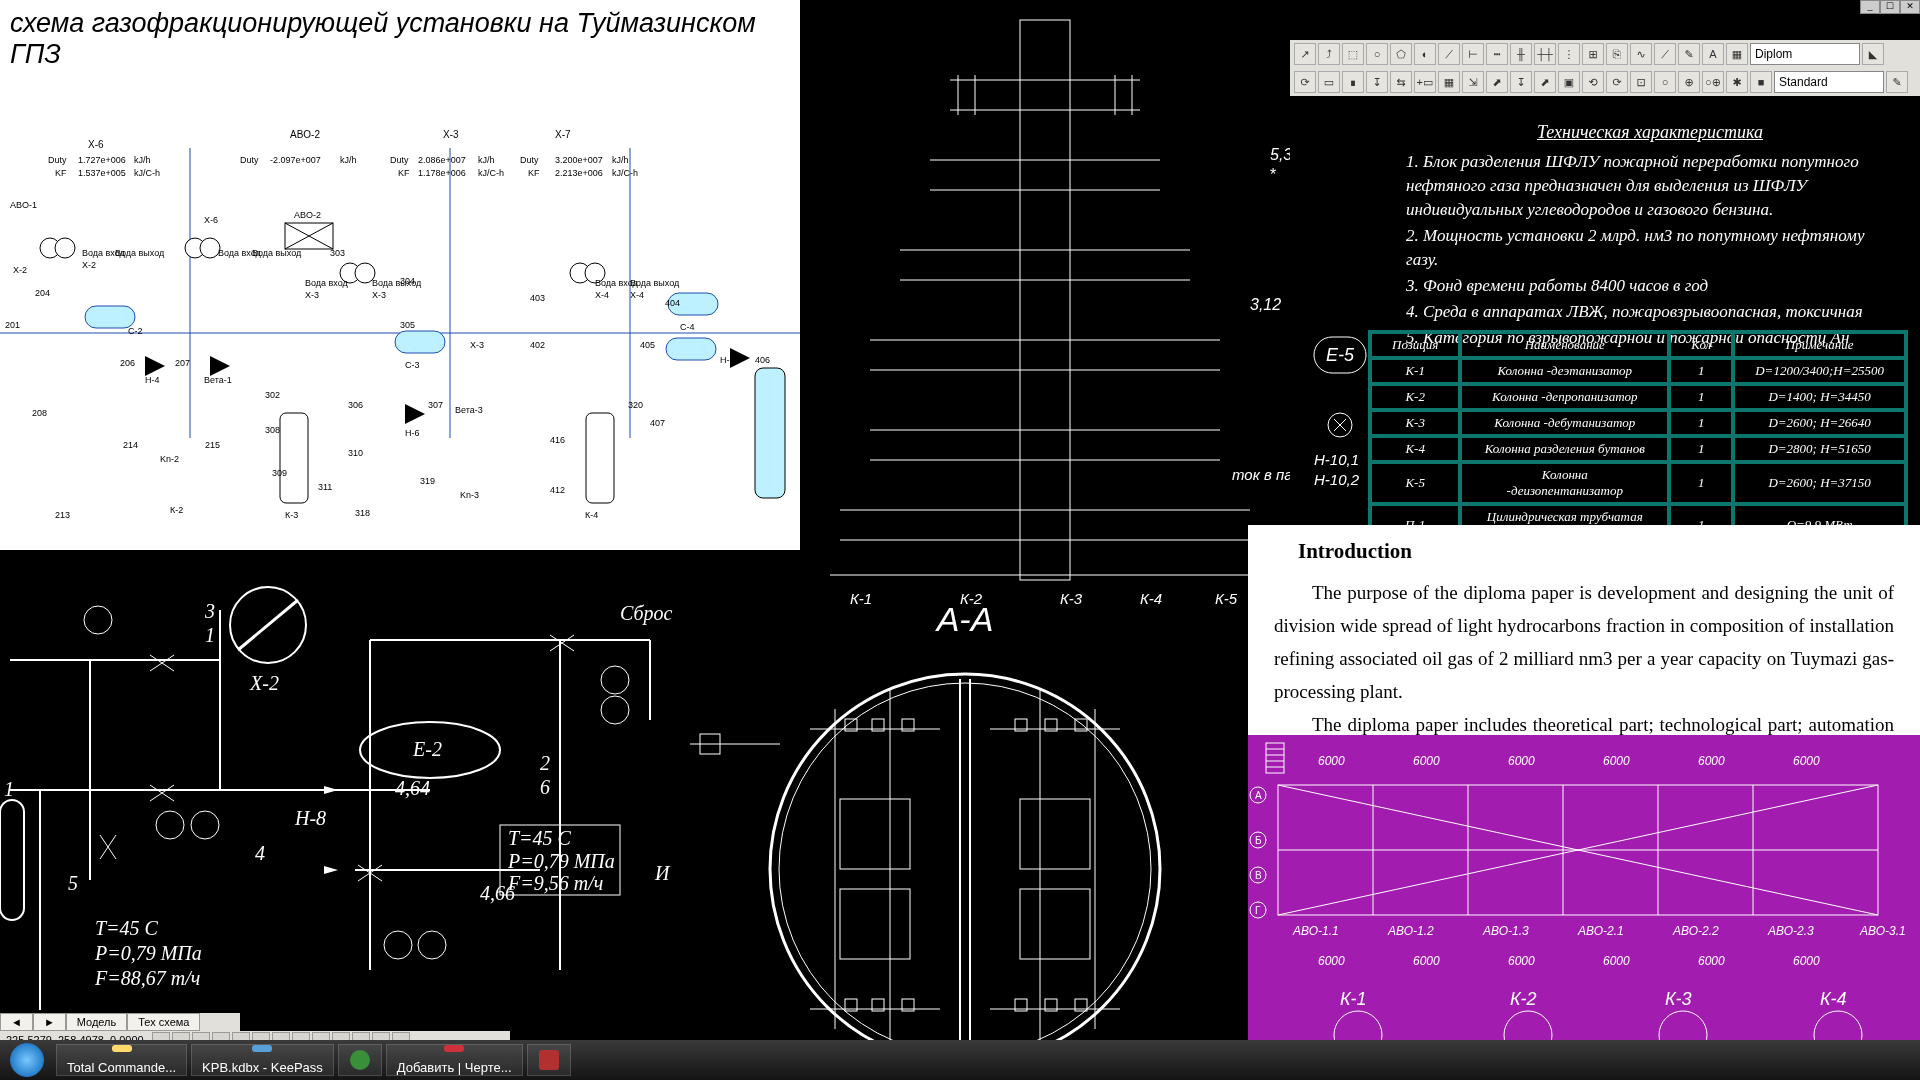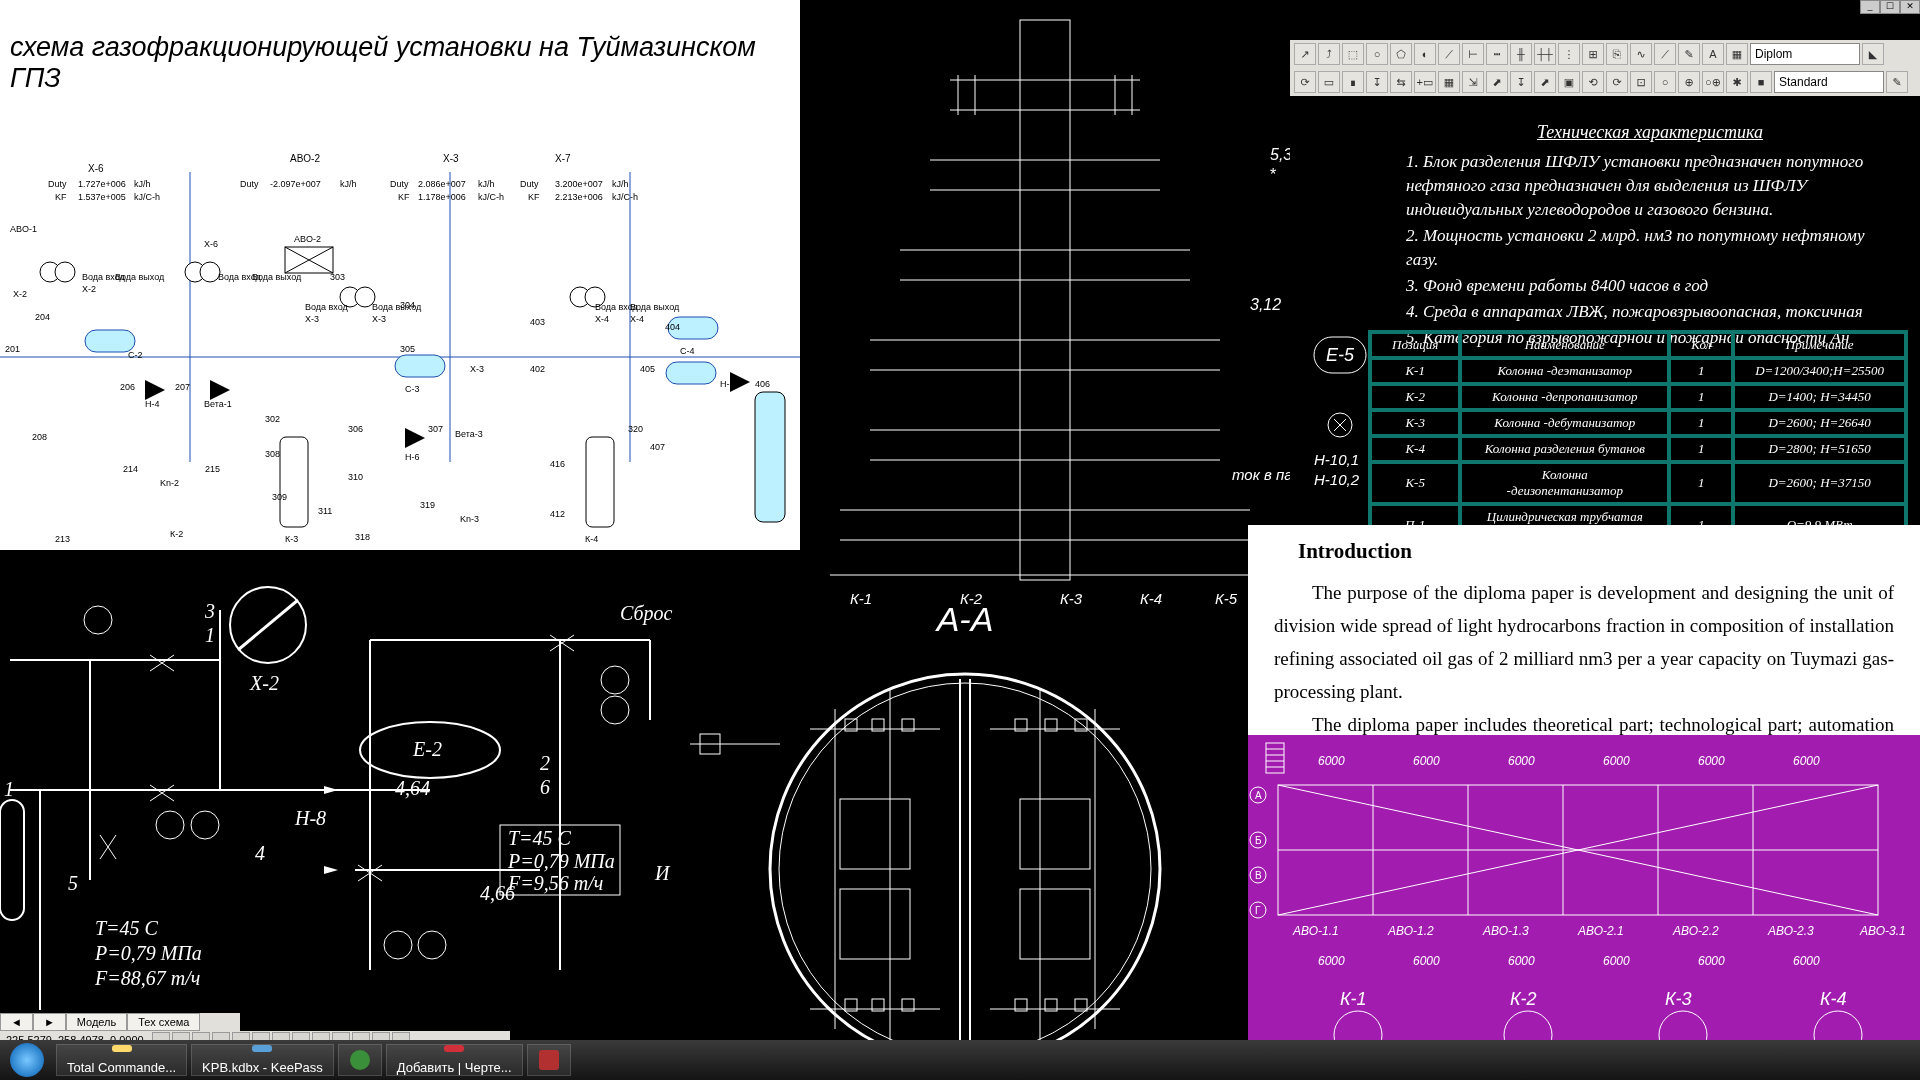--- a/index.html
+++ b/index.html
@@ -1,20 +1,20 @@
 <!DOCTYPE html>
 <html><head>
 <meta charset="utf-8">
 <style>
   * { margin:0; padding:0; box-sizing:border-box; }
   body { width:1920px; height:1080px; font-family:Arial,sans-serif; background:#000; overflow:hidden; }
 
   
   .pfd { position:absolute; left:0; top:0; width:800px; height:550px; background:#fff; }
-  .pfd h1 { font-size:27px; font-weight:normal; padding:8px 10px; font-style:italic;margin-top:24px; }
+  .pfd h1 { font-size:27px; font-weight:normal; padding:8px 10px; font-style:italic; }
   .pfd .diagram { position:relative; width:100%; height:470px; }
   .pfd svg { width:100%; height:100%; }
   .pfd-label { font-size:10px; fill:#000; }
   .pfd-small { font-size:9px; fill:#000; }
   .pfd-duty { font-size:9px; fill:#000; }
 
   
   .cad-column { position:absolute; left:800px; top:0; width:490px; height:610px; background:#000; }
   .cad-column svg { width:100%; height:100%; }
   .cad-w { stroke:#fff; fill:none; stroke-width:1; }
@@ -313,21 +313,21 @@
       <div class="acad-btn">✱</div>
       <div class="acad-btn">■</div>
       <input class="acad-combo" value="Standard" style="">
       <div class="acad-btn">✎</div>
     </div>
   </div>
 
   <div class="spec">
     <div class="spec-title">Техническая характеристика</div>
     <ol>
-      <li>Блок разделения ШФЛУ установки предназначен попутного нефтяного газа предназначен для выделения из ШФЛУ индивидуальных углеводородов и газового бензина.</li>
+      <li>Блок разделения ШФЛУ пожарной переработки попутного нефтяного газа предназначен для выделения из ШФЛУ индивидуальных углеводородов и газового бензина.</li>
       <li>Мощность установки 2 млрд. нм3  по попутному нефтяному газу.</li>
       <li>Фонд времени работы 8400 часов в год</li>
       <li>Среда в аппаратах  ЛВЖ, пожаровзрывоопасная, токсичная</li>
       <li>Категория по взрывопожарной и пожарной опасности Ан</li>
     </ol>
   </div>
 
   <div class="e5">
     <svg width="62" height="190">
       <rect x="4" y="2" width="52" height="36" rx="18" fill="none" stroke="#fff"></rect>

